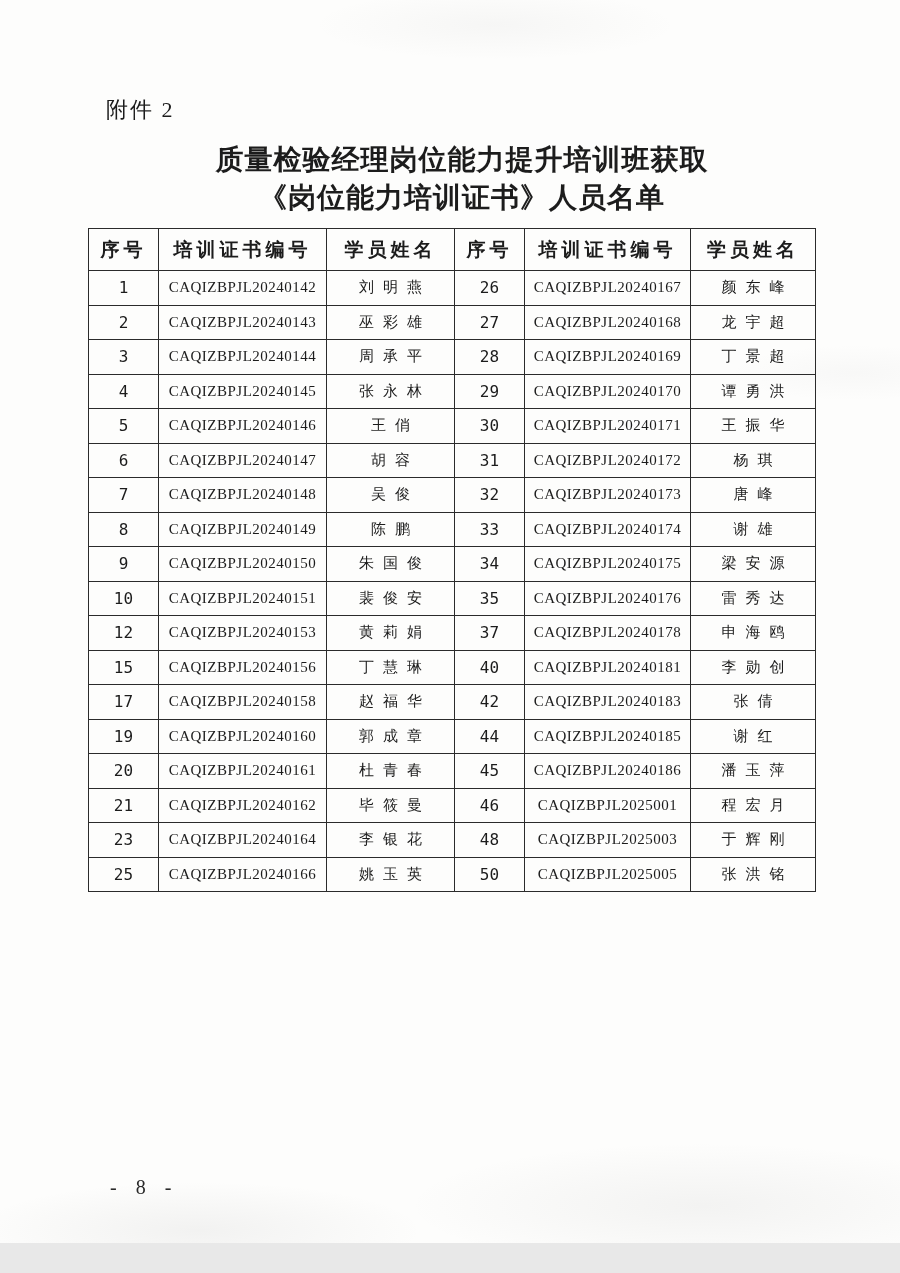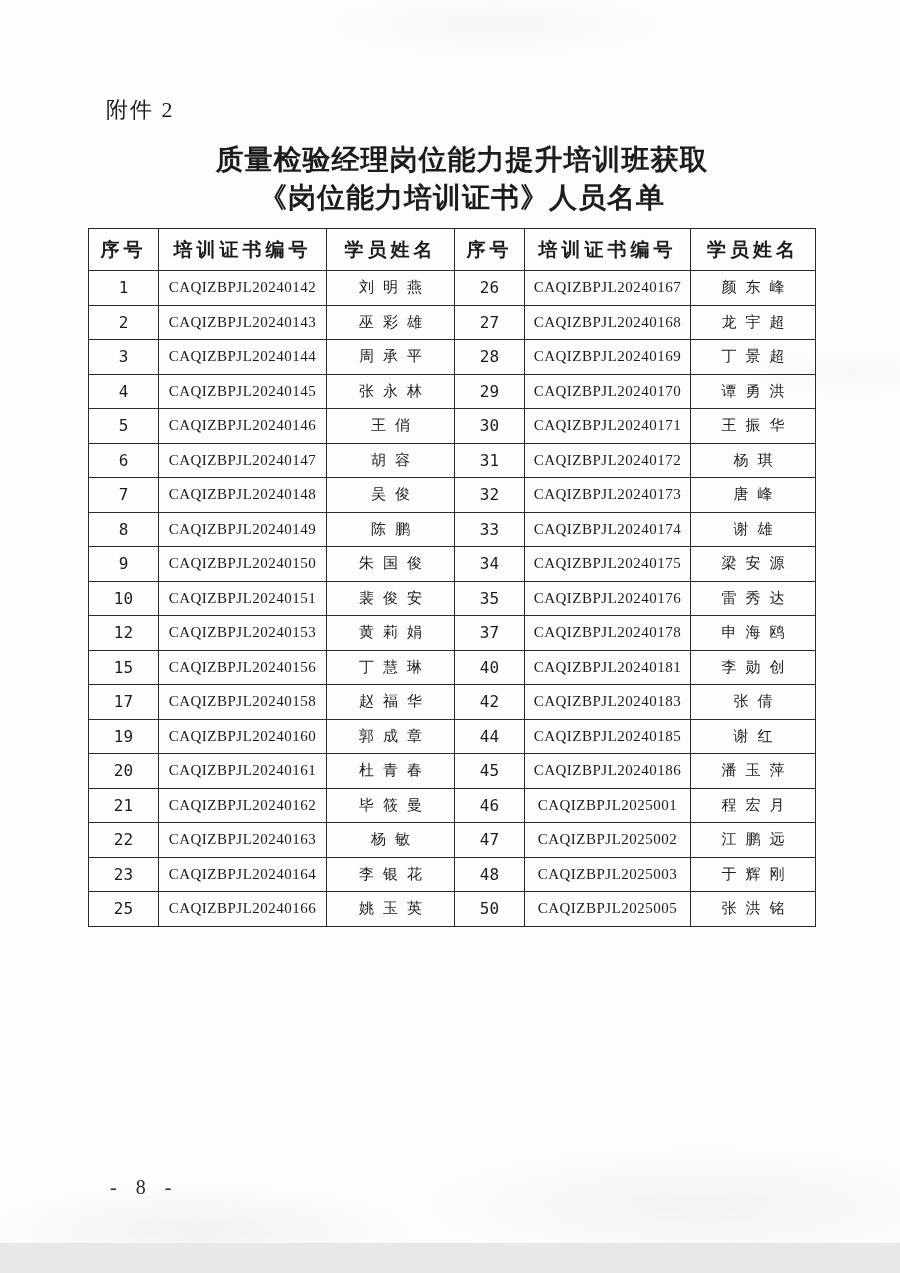--- a/index.html
+++ b/index.html
@@ -215,28 +215,20 @@
         </tr>
         <tr>
           <td class="c0">21</td>
           <td class="c1">CAQIZBPJL20240162</td>
           <td class="c2">毕筱曼</td>
           <td class="c3">46</td>
           <td class="c4">CAQIZBPJL2025001</td>
           <td class="c5">程宏月</td>
         </tr>
         <tr>
-          <td class="c0">22</td>
-          <td class="c1">CAQIZBPJL20240163</td>
-          <td class="c2">杨敏</td>
-          <td class="c3">47</td>
-          <td class="c4">CAQIZBPJL2025002</td>
-          <td class="c5">江鹏远</td>
-        </tr>
-        <tr>
           <td class="c0">23</td>
           <td class="c1">CAQIZBPJL20240164</td>
           <td class="c2">李银花</td>
           <td class="c3">48</td>
           <td class="c4">CAQIZBPJL2025003</td>
           <td class="c5">于辉刚</td>
         </tr>
         <tr>
           <td class="c0">25</td>
           <td class="c1">CAQIZBPJL20240166</td>

